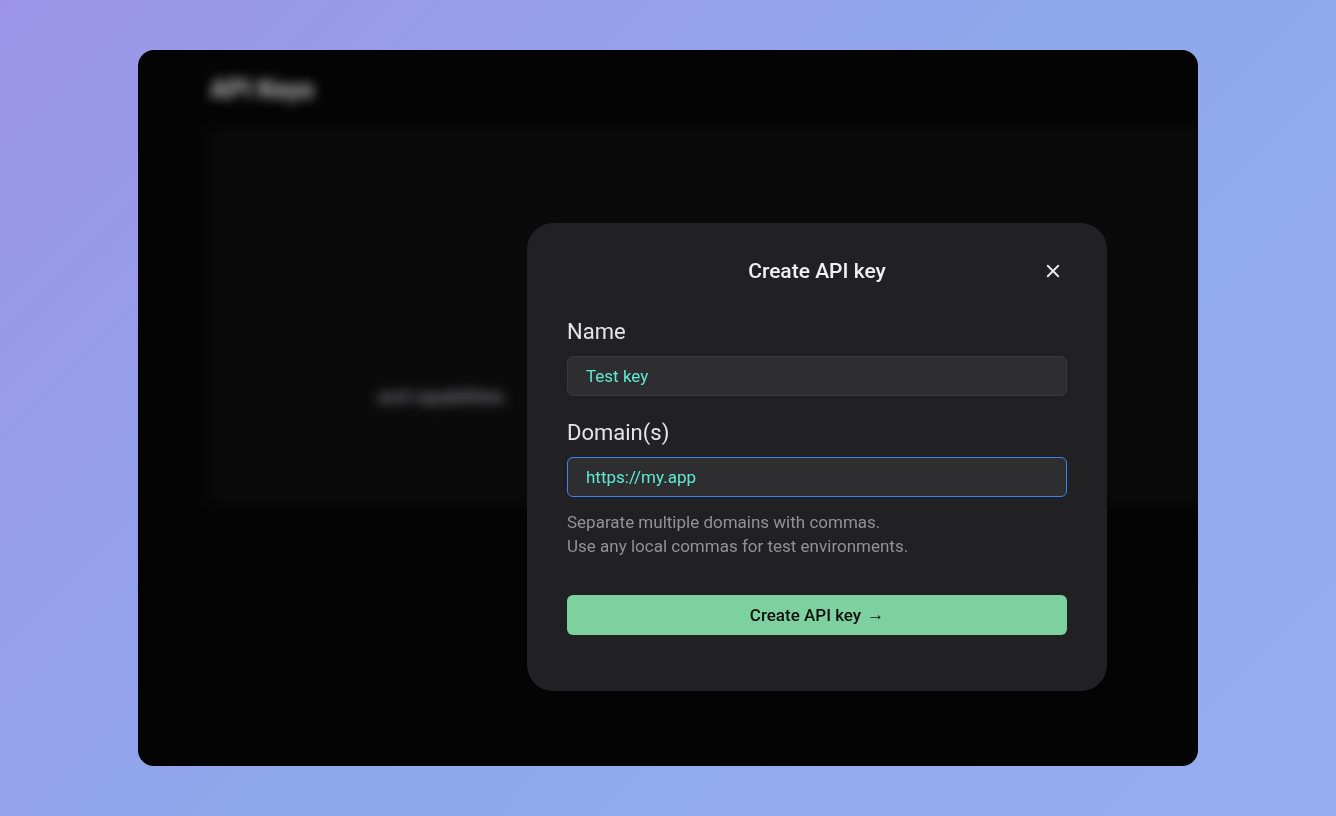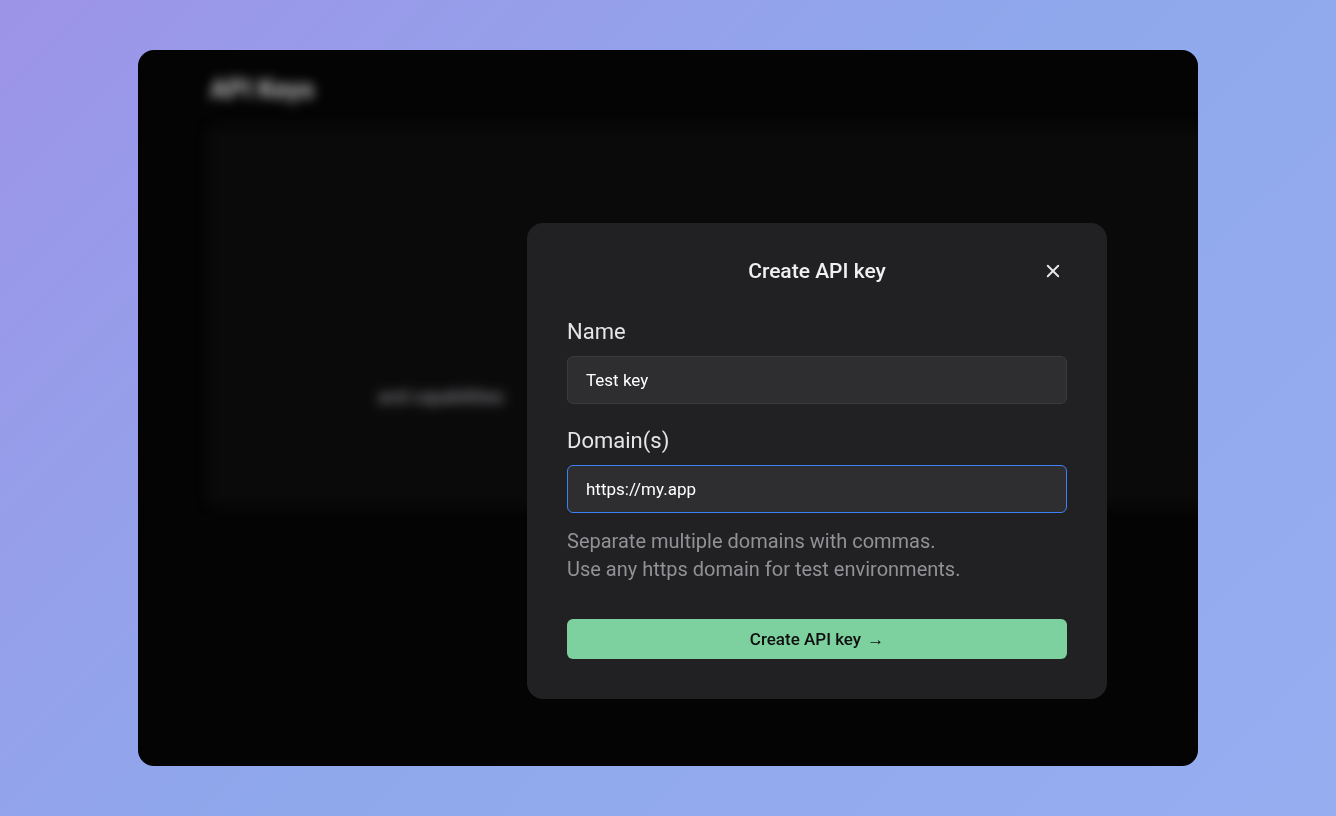--- a/index.html
+++ b/index.html
@@ -73,22 +73,22 @@
       height: 100%;
       background: rgba(0, 0, 0, 0.12);
     }
 
     .modal {
       position: absolute;
       left: 389px;
       top: 173px;
       width: 580px;
       background: #212123;
-      border-radius: 16px;
-      padding: 36px 40px 40px 40px;
+      border-radius: 26px;
+      padding: 36px 40px 56px 40px;
     }
 
     .modal-header {
       display: flex;
       align-items: center;
       justify-content: center;
       position: relative;
       margin-bottom: 36px;
     }
 
@@ -127,38 +127,38 @@
     .form-label {
       display: block;
       font-size: 22px;
       color: #e5e5e8;
       margin-bottom: 12px;
       font-weight: 400;
     }
 
     .form-input {
       width: 100%;
-      height: 48px;
+      height: 40px;
       background: #2e2e30;
       border: 1px solid #3a3a3c;
       border-radius: 6px;
       padding: 0 18px;
       font-size: 17px;
-      color: #ffffff;
+      color: #5eead4;
       outline: none;
       font-family: inherit;
     }
 
     .form-input.focused {
       border: 1px solid #3b82f6;
     }
 
     .help-text {
       margin-top: 14px;
-      font-size: 20px;
+      font-size: 17px;
       color: #929296;
       line-height: 1.4;
     }
 
     .submit-button {
       width: 100%;
       height: 40px;
       background: #7dd19f;
       border: none;
       border-radius: 6px;
@@ -208,21 +208,21 @@
     <div class="form-group">
       <label class="form-label">Name</label>
       <input type="text" class="form-input" value="Test key" style="">
     </div>
 
     <div class="form-group">
       <label class="form-label">Domain(s)</label>
       <input type="text" class="form-input focused" value="https://my.app" style="">
       <div class="help-text">
         <div>Separate multiple domains with commas.</div>
-        <div>Use any https domain for test environments.</div>
+        <div>Use any local commas for test environments.</div>
       </div>
     </div>
 
     <button class="submit-button">
       <span>Create API key</span>
       <span class="arrow">→</span>
     </button>
   </div>
 
 </div>

